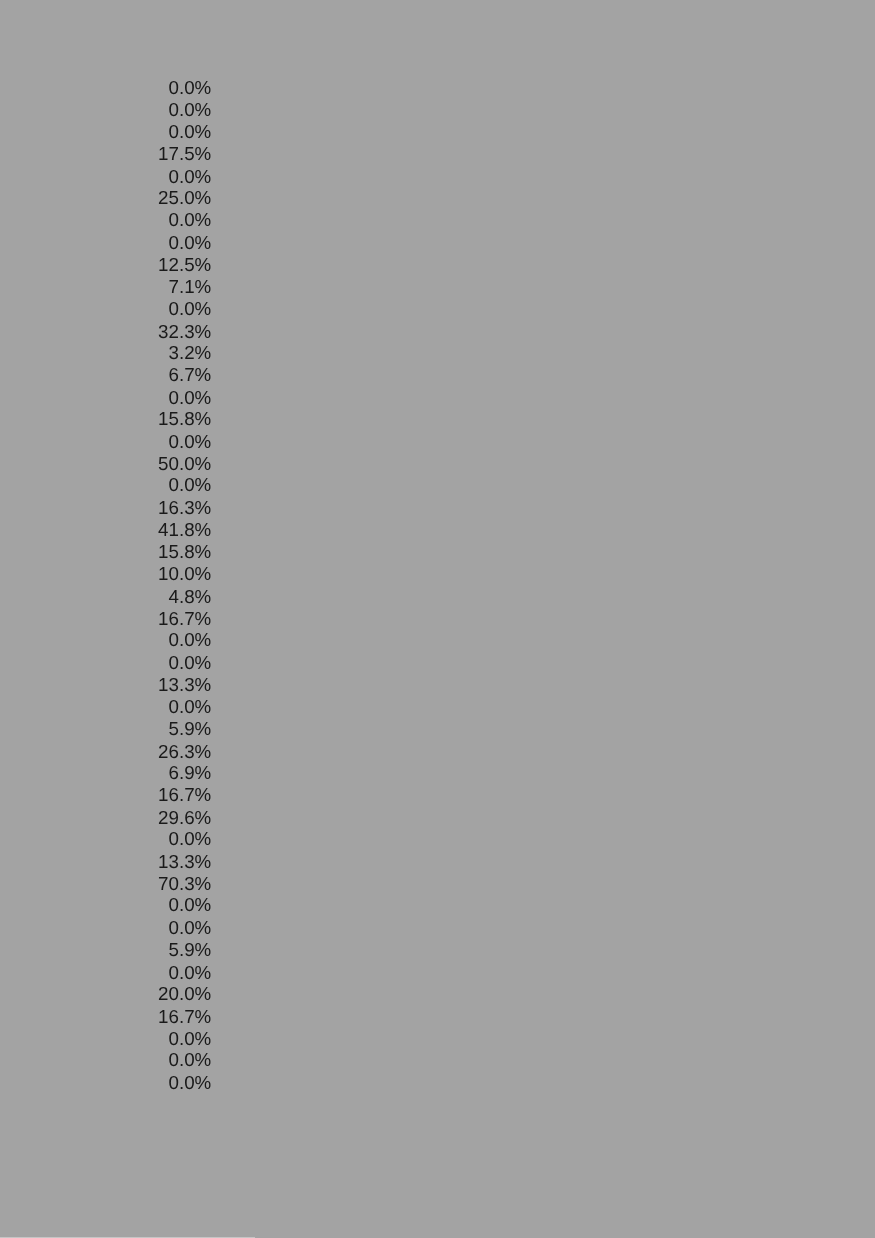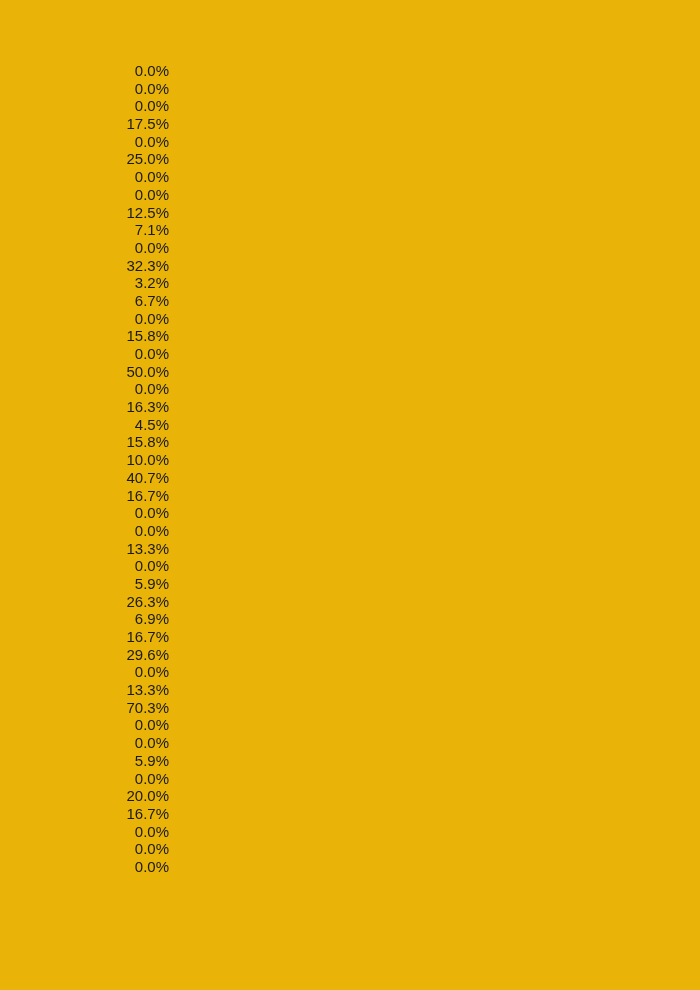--- a/index.html
+++ b/index.html
@@ -13,21 +13,21 @@
     font-family: "Liberation Sans", "DejaVu Sans", sans-serif;
     overflow: hidden;
     position: relative;
   }
   .page {
     position: absolute;
     left: 0;
     top: 0;
     width: 700px;
     height: 990px;
-    background: #eab308;
+    background: #a3a3a3;
   }
   .pct-col {
     position: absolute;
     left: 0;
     top: 62px;
     width: 169px;
     text-align: right;
     font-size: 15px;
     line-height: 17.7px;
     color: #1a1a1a;
@@ -57,24 +57,24 @@
       <div class="row">0.0%</div>
       <div class="row">32.3%</div>
       <div class="row">3.2%</div>
       <div class="row">6.7%</div>
       <div class="row">0.0%</div>
       <div class="row">15.8%</div>
       <div class="row">0.0%</div>
       <div class="row">50.0%</div>
       <div class="row">0.0%</div>
       <div class="row">16.3%</div>
-      <div class="row">4.5%</div>
+      <div class="row">41.8%</div>
       <div class="row">15.8%</div>
       <div class="row">10.0%</div>
-      <div class="row">40.7%</div>
+      <div class="row">4.8%</div>
       <div class="row">16.7%</div>
       <div class="row">0.0%</div>
       <div class="row">0.0%</div>
       <div class="row">13.3%</div>
       <div class="row">0.0%</div>
       <div class="row">5.9%</div>
       <div class="row">26.3%</div>
       <div class="row">6.9%</div>
       <div class="row">16.7%</div>
       <div class="row">29.6%</div>

